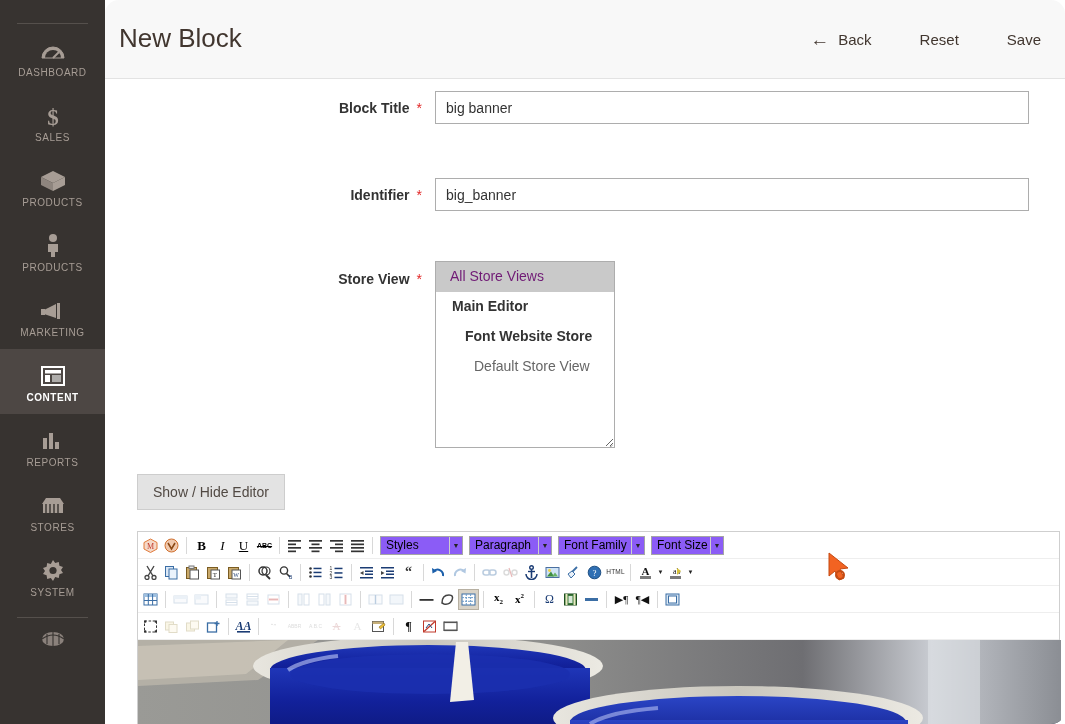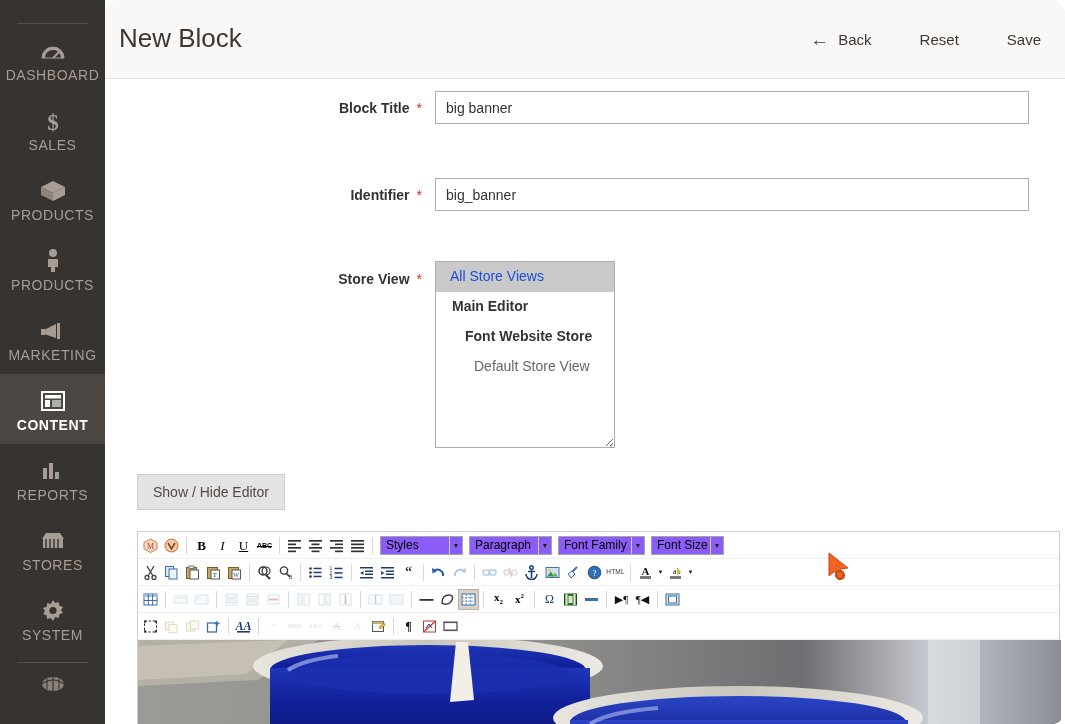--- a/index.html
+++ b/index.html
@@ -38,21 +38,21 @@
     text-decoration: none;
   }
   .nav-item.active { background: #4d4744; }
   .nav-icon {
     display: block; height: 26px; line-height: 26px;
     margin-bottom: 4px;
   }
   .nav-icon svg { display: inline-block; vertical-align: middle; }
   .nav-label {
     display: block;
-    font-size: 14px;
+    font-size: 10px;
     letter-spacing: .55px;
     color: #a79d95;
     font-family: "Liberation Sans", sans-serif;
   }
   .nav-item.active .nav-label { color: #ffffff; font-weight: bold; }
 
   
   .main {
     flex: 1 1 auto; height: 724px;
     background: #ffffff;
@@ -138,21 +138,21 @@
   }
   .sv-option {
     font-size: 14px;
     color: #333333;
     padding: 5px 9px 6px 14px;
     line-height: 1.35;
     cursor: pointer;
     font-family: "Liberation Sans", sans-serif;
     white-space: nowrap;
   }
-  .sv-option.selected { background: #c9c9c9; color: #1d4ed8; }
+  .sv-option.selected { background: #c9c9c9; color: #701a75; }
   .sv-option.level-website { font-weight: bold; padding-left: 16px; }
   .sv-option.level-store { font-weight: bold; padding-left: 29px; }
   .sv-option.level-view { color: #666666; padding-left: 38px; }
   .sv-resizer {
     position: absolute; right: 1px; bottom: 1px;
     width: 10px; height: 10px;
     pointer-events: none;
   }
   .sv-resizer i {
     position: absolute; right: 0; display: block;

